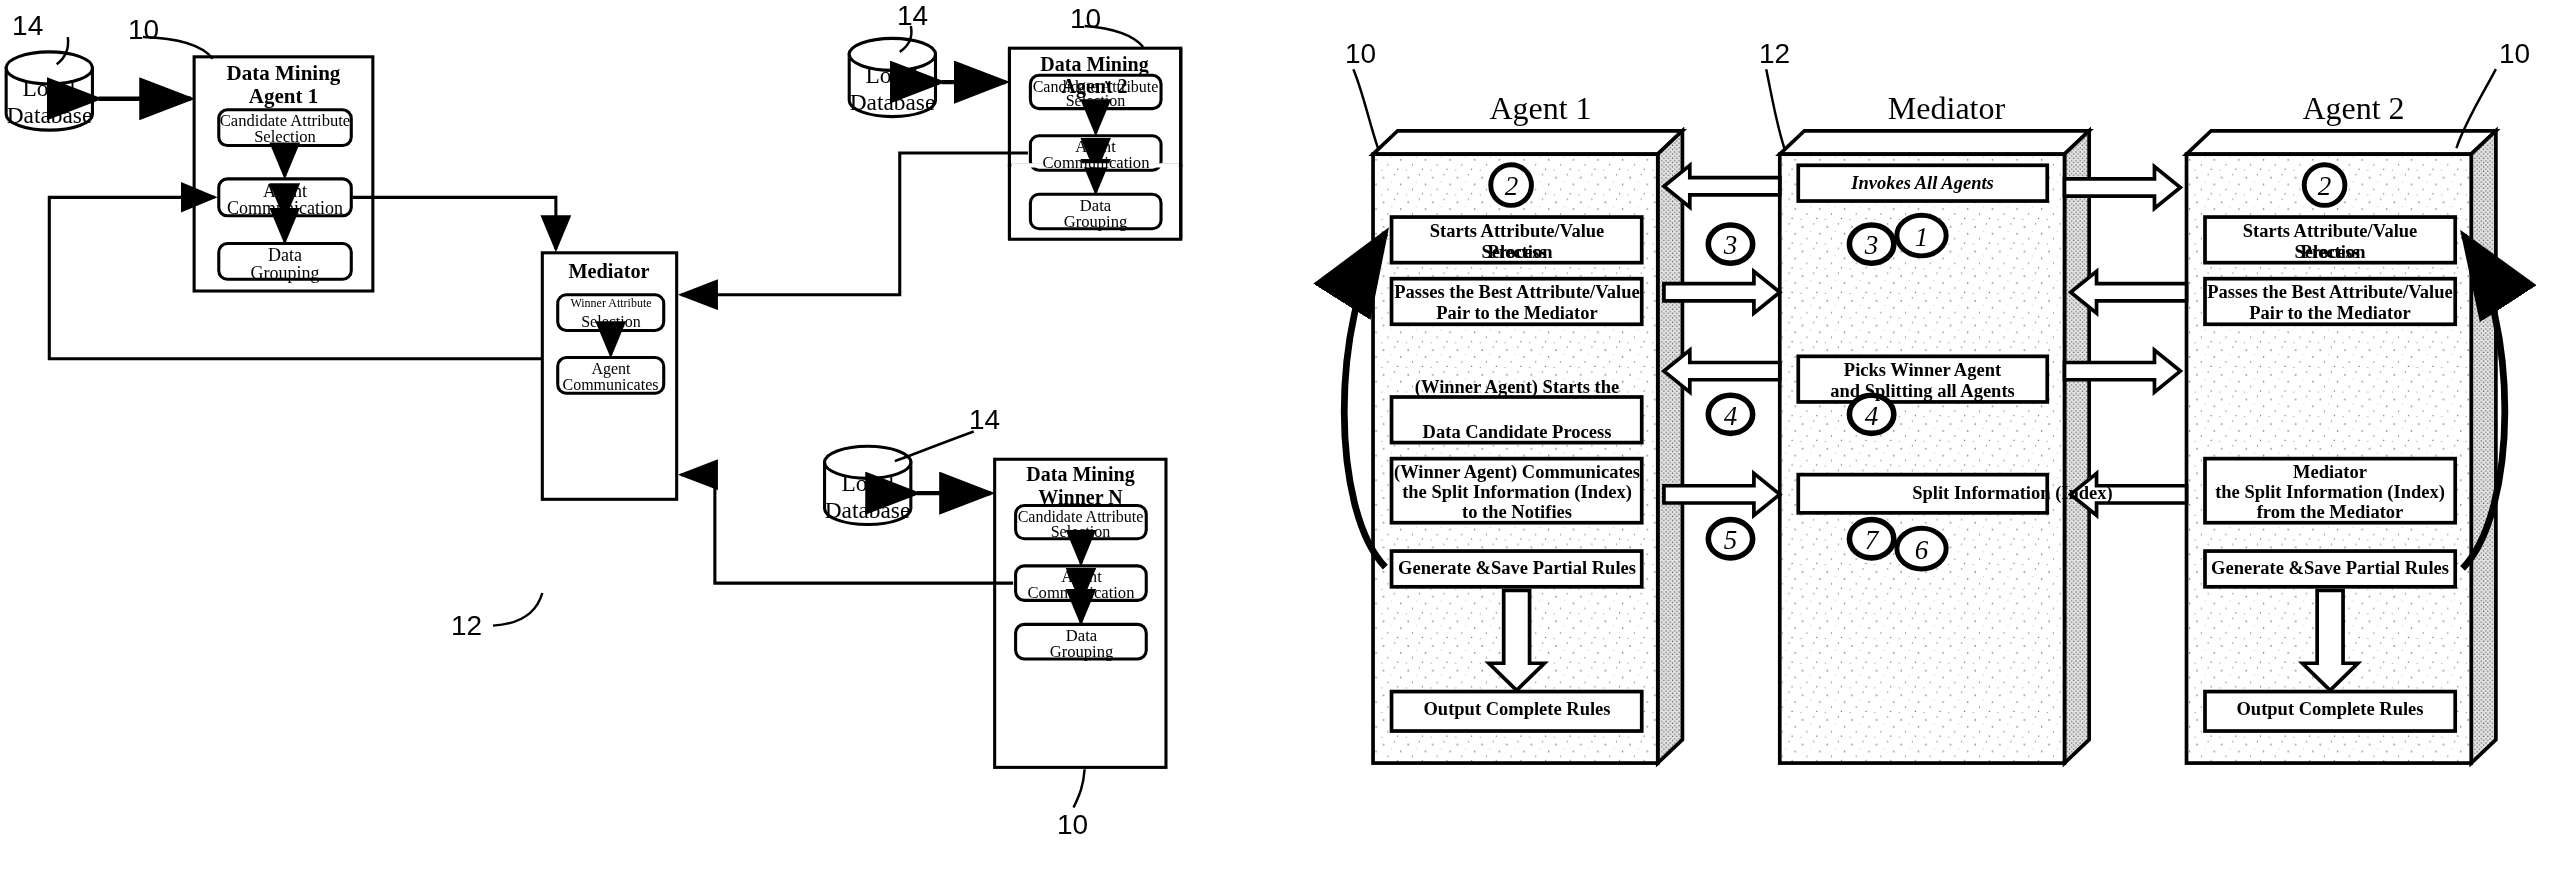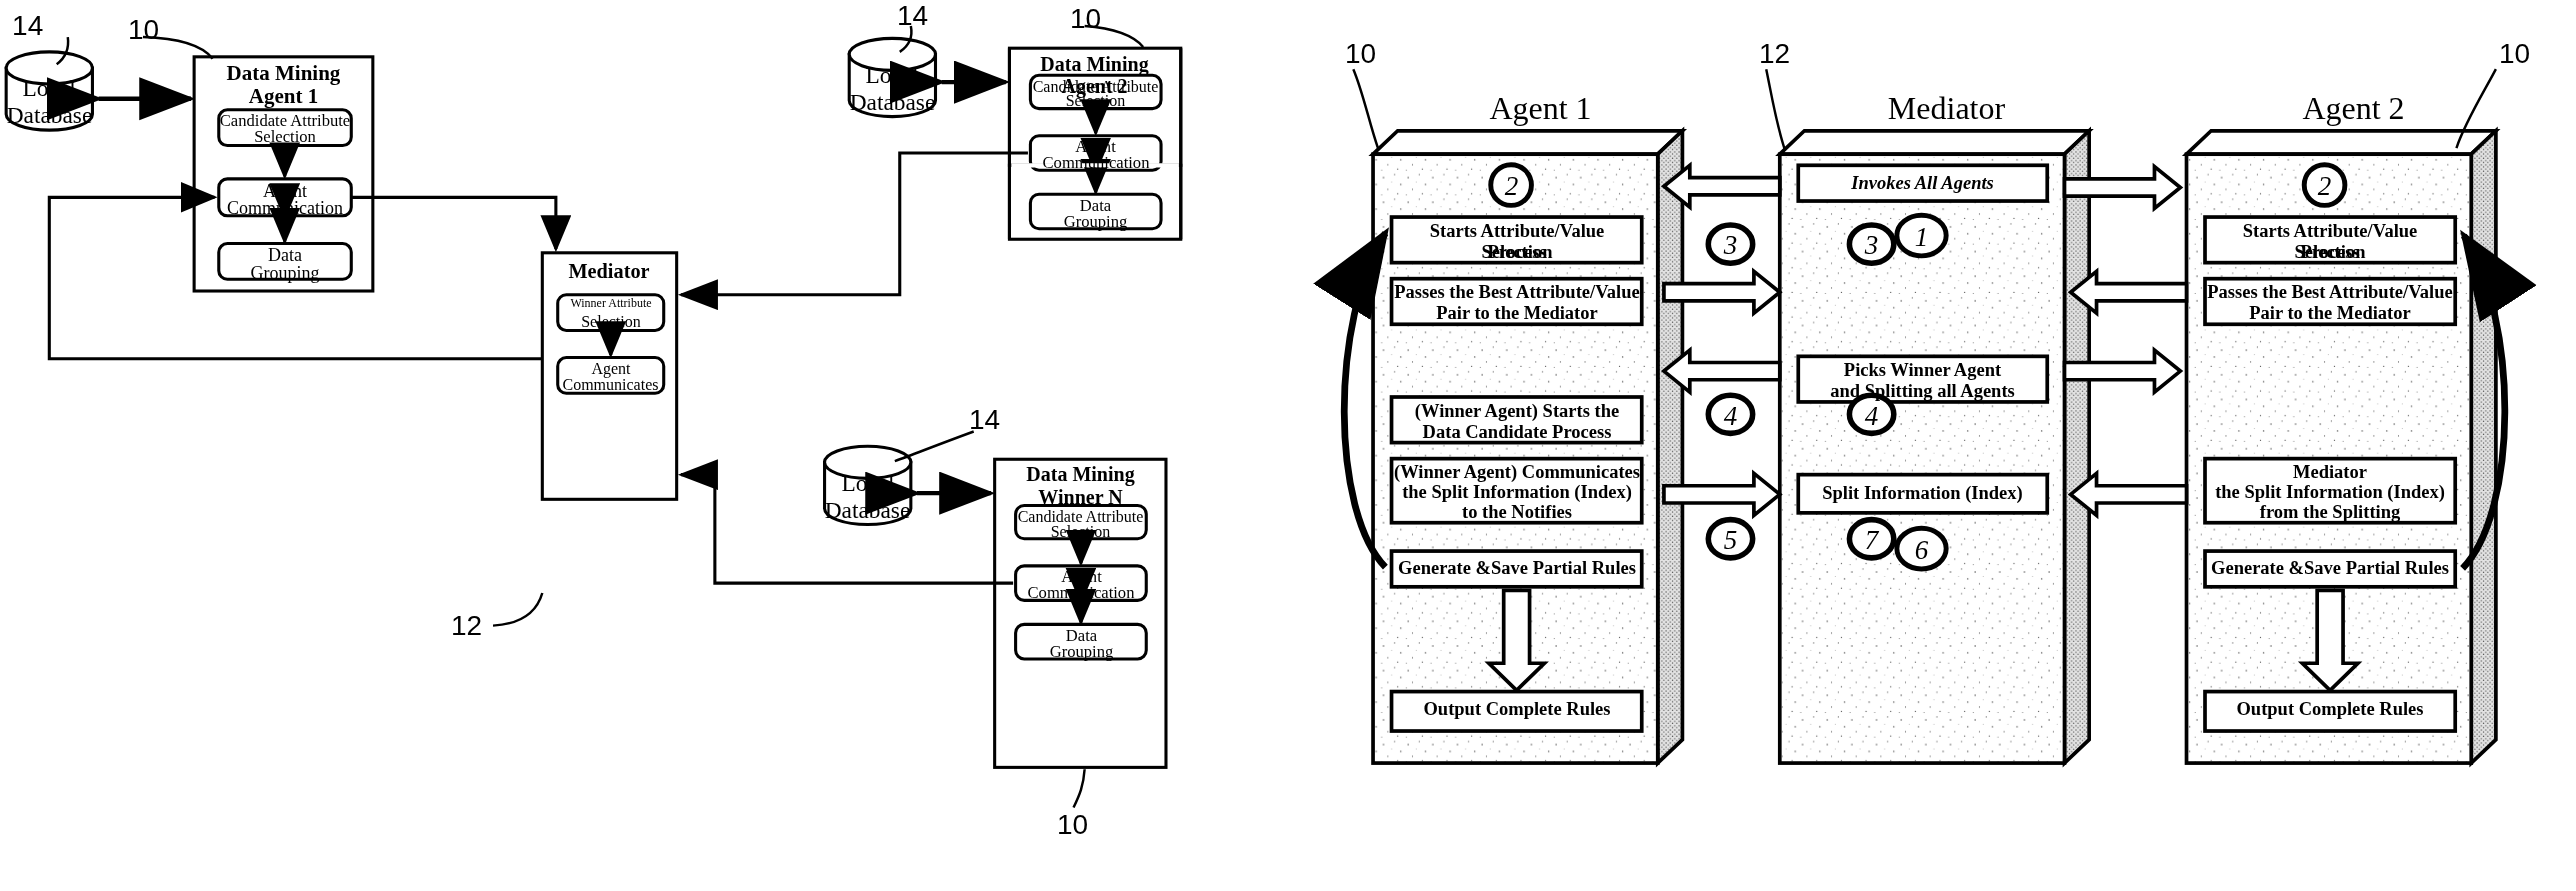--- a/index.html
+++ b/index.html
@@ -250,37 +250,37 @@
 <div class="txt circnum" style="left:1712px;top:525px;width:37px;">5</div>
 
 <div class="txt circnum" style="left:1853px;top:230px;width:37px;">3</div>
 <div class="txt circnum" style="left:1853px;top:401px;width:37px;">4</div>
 <div class="txt circnum" style="left:1853px;top:525px;width:37px;">7</div>
 
 <div class="txt stepbx" style="left:1392px;top:221px;width:250px;">Starts Attribute/Value Selection</div>
 <div class="txt stepbx" style="left:1392px;top:242px;width:250px;">Process</div>
 <div class="txt stepbx" style="left:1392px;top:282px;width:250px;">Passes the Best Attribute/Value</div>
 <div class="txt stepbx" style="left:1392px;top:303px;width:250px;">Pair to the Mediator</div>
-<div class="txt stepbx" style="left:1392px;top:401px;width:250px;">(Winner Agent) Starts the</div>
+<div class="txt stepbx" style="left:1392px;top:377px;width:250px;">(Winner Agent) Starts the</div>
 <div class="txt stepbx" style="left:1392px;top:422px;width:250px;">Data Candidate Process</div>
 <div class="txt stepbx" style="left:1392px;top:462px;width:250px;">(Winner Agent) Communicates</div>
 <div class="txt stepbx" style="left:1392px;top:482px;width:250px;">the Split Information (Index)</div>
 <div class="txt stepbx" style="left:1392px;top:502px;width:250px;">to the Notifies</div>
 <div class="txt stepbx" style="left:1392px;top:558px;width:250px;">Generate &amp;Save Partial Rules</div>
 <div class="txt stepbx" style="left:1392px;top:699px;width:250px;">Output Complete Rules</div>
 
 <div class="txt stepbx" style="left:1798px;top:173px;width:249px;font-style:italic;">Invokes All Agents</div>
 <div class="txt stepbx" style="left:1798px;top:360px;width:249px;">Picks Winner Agent</div>
 <div class="txt stepbx" style="left:1798px;top:381px;width:249px;">and Splitting all Agents</div>
-<div class="txt stepbx" style="left:1798px;top:483px;width:249px;">Split Information (Index)</div>
+<div class="txt stepbx" style="left:1888px;top:483px;width:249px;">Split Information (Index)</div>
 
 <div class="txt stepbx" style="left:2205px;top:221px;width:250px;">Starts Attribute/Value Selection</div>
 <div class="txt stepbx" style="left:2205px;top:242px;width:250px;">Process</div>
 <div class="txt stepbx" style="left:2205px;top:282px;width:250px;">Passes the Best Attribute/Value</div>
 <div class="txt stepbx" style="left:2205px;top:303px;width:250px;">Pair to the Mediator</div>
 <div class="txt stepbx" style="left:2205px;top:462px;width:250px;">Mediator</div>
 <div class="txt stepbx" style="left:2205px;top:482px;width:250px;">the Split Information (Index)</div>
-<div class="txt stepbx" style="left:2205px;top:502px;width:250px;">from the Splitting</div>
+<div class="txt stepbx" style="left:2205px;top:502px;width:250px;">from the Mediator</div>
 <div class="txt stepbx" style="left:2205px;top:558px;width:250px;">Generate &amp;Save Partial Rules</div>
 <div class="txt stepbx" style="left:2205px;top:699px;width:250px;">Output Complete Rules</div>
 
 </div>
 
 
 </body></html>

